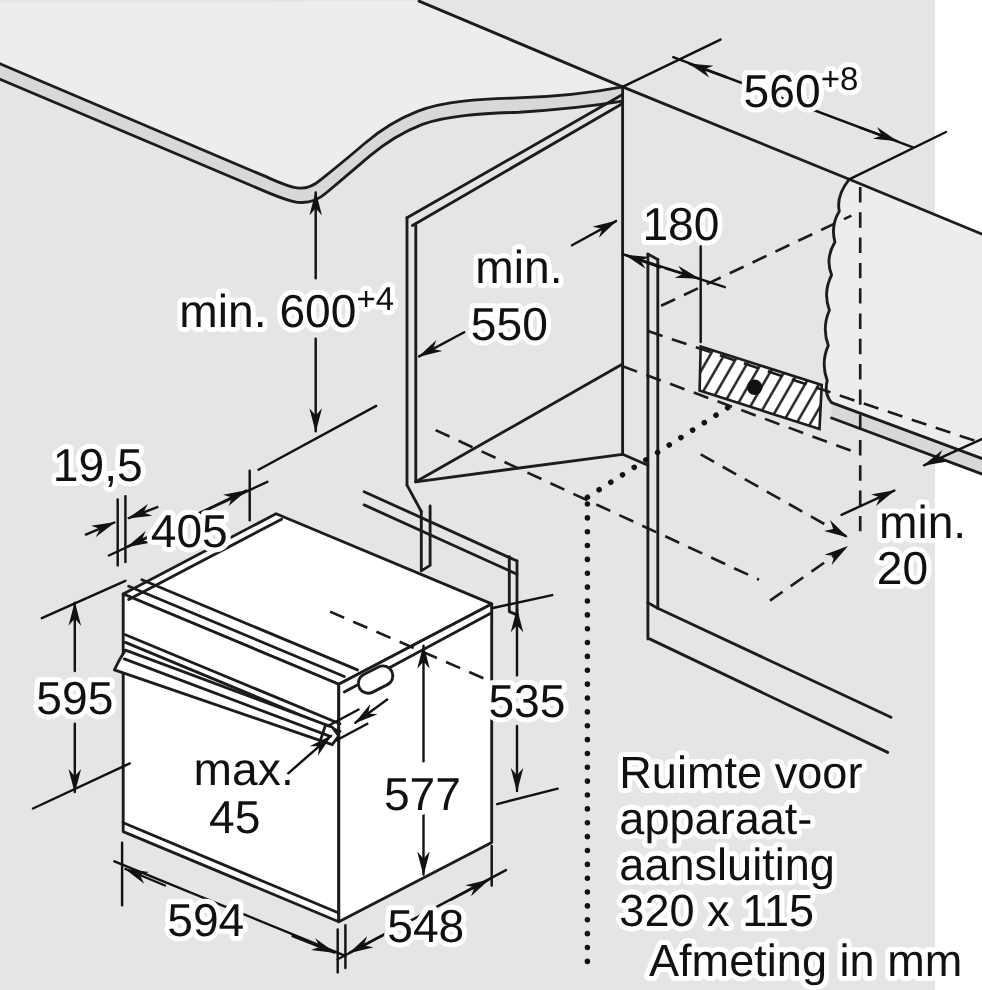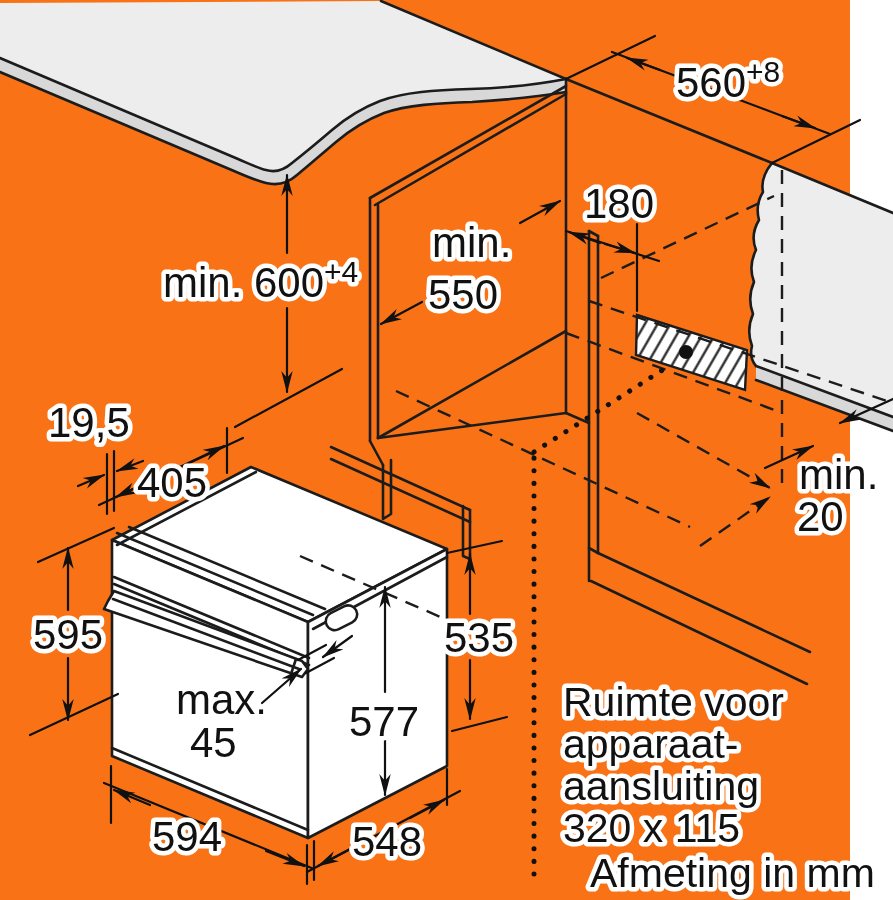--- a/index.html
+++ b/index.html
@@ -1,16 +1,16 @@
 <!DOCTYPE html>
 <html><head>
 <meta charset="utf-8">
 <style>
   html,body{margin:0;padding:0;background:#fff;}
-  .stage{width:850px;height:900px;background:#f97316;position:relative;font-family:"Liberation Sans",sans-serif;}
+  .stage{width:850px;height:900px;background:#e5e5e5;position:relative;font-family:"Liberation Sans",sans-serif;}
   svg{display:block;}
   .ln{fill:none;stroke:#1c1c1c;stroke-width:2.6;stroke-linecap:round;stroke-linejoin:round;}
   .dash{fill:none;stroke:#1c1c1c;stroke-width:2.4;stroke-linecap:butt;stroke-dasharray:14 9;}
   .dot{fill:none;stroke:#111;stroke-width:5;stroke-linecap:round;stroke-dasharray:0.1 12.5;}
   .dim{fill:none;stroke:#111;stroke-width:2.2;stroke-linecap:round;}
   .fillLight{fill:#ededed;stroke:none;}
   .fillEdge{fill:#d8d8d8;stroke:none;}
   .face{fill:#ffffff;stroke:#1c1c1c;stroke-width:2.6;stroke-linejoin:round;}
   text{font-family:"Liberation Sans",sans-serif;font-size:42px;fill:#111;
        paint-order:stroke;stroke:#ffffff;stroke-width:9px;stroke-linejoin:round;}

